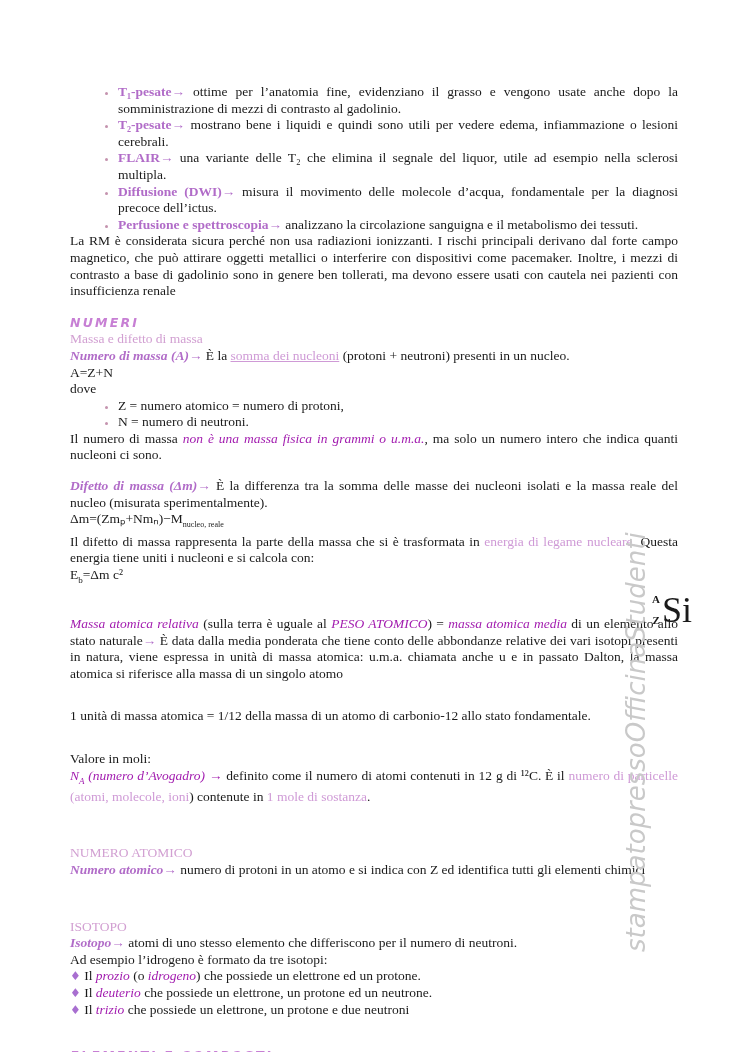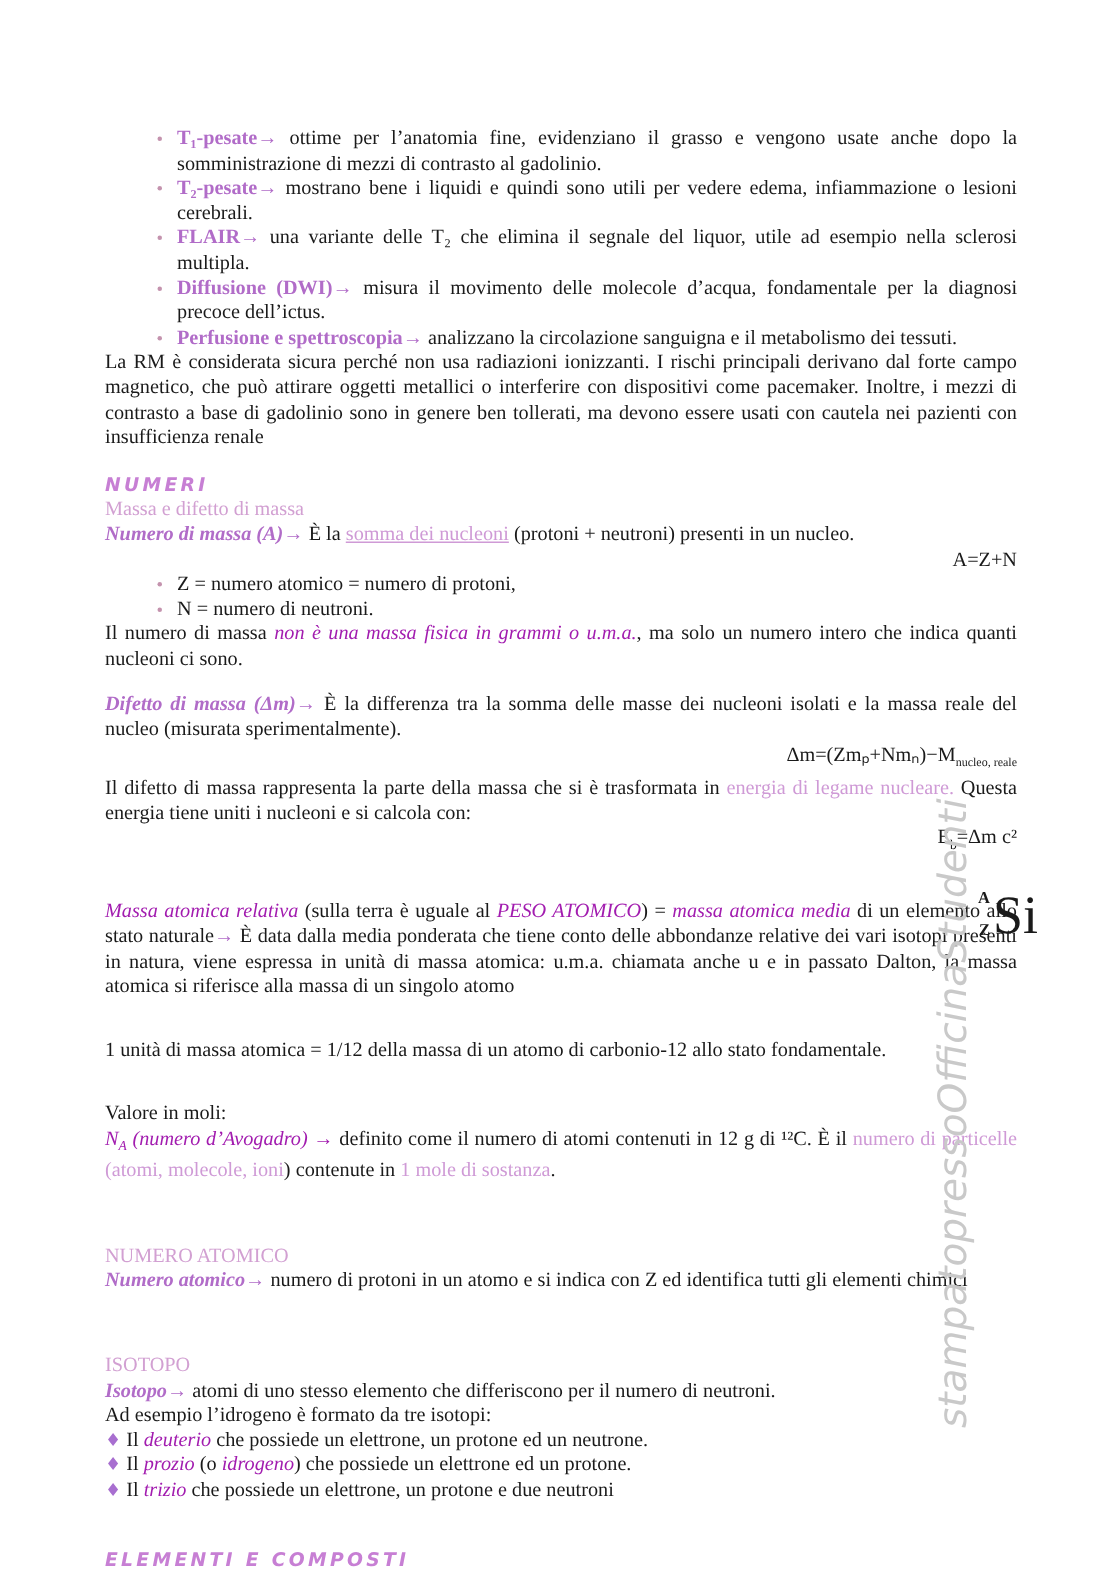--- a/index.html
+++ b/index.html
@@ -34,21 +34,21 @@
   .h-cursive{
     font-family:"DejaVu Sans", sans-serif;
     font-style:italic;
     font-size:12.5px;
     letter-spacing:2.2px;
     color:#c77fd4;
     font-weight:bold;
   }
   .h-pink{color:#d2a0d2;}
   
-  .formula{text-align:right;}
+  .formula{text-align:left;}
   sub.small{font-size:9px;}
   sub.tiny{font-size:8px;}
   
   .iso-item{text-align:left;}
   .diamond{color:#a86fd0;font-family:"DejaVu Sans", sans-serif;font-size:12px;}
   
   .si-box{
     position:absolute;
     left:652px;top:591px;
     display:flex;flex-direction:row;align-items:center;
@@ -97,20 +97,21 @@
 
     <p class="just mt12">La RM è considerata sicura perché non usa radiazioni ionizzanti. I rischi principali derivano dal forte campo magnetico, che può attirare oggetti metallici o interferire con dispositivi come pacemaker. Inoltre, i mezzi di contrasto a base di gadolinio sono in genere ben tollerati, ma devono essere usati con cautela nei pazienti con insufficienza renale</p>
 
     <div class="h-cursive mt15">NUMERI</div>
     <div class="h-pink">Massa e difetto di massa</div>
 
     <p class="just"><span class="lbl-it">Numero di massa (A)→</span><span> È la </span><span class="pink-u">somma dei nucleoni</span><span> (protoni + neutroni) presenti in un nucleo.</span></p>
 
     <div class="formula">A=Z+N</div>
 
+    <p>dove</p>
 
     <ul class="dotlist">
       <li>Z = numero atomico = numero di protoni,</li>
       <li>N = numero di neutroni.</li>
     </ul>
 
     <p class="just"><span>Il numero di massa </span><span class="pink-it">non è una massa fisica in grammi o u.m.a.</span><span>, ma solo un numero intero che indica quanti nucleoni ci sono.</span></p>
 
     <p class="just mt14"><span class="lbl-it">Difetto di massa (Δm)→</span><span> È la differenza tra la somma delle masse dei nucleoni isolati e la massa reale del nucleo (misurata sperimentalmente).</span></p>
 
@@ -128,22 +129,22 @@
 
     <p class="just"><span class="pink-it">N</span><sub class="small pink-it">A</sub><span class="pink-it"> (numero d’Avogadro) →</span><span> definito come il numero di atomi contenuti in 12 g di ¹²C. È il </span><span class="pink">numero di particelle (atomi, molecole, ioni</span><span>) contenute in </span><span class="pink">1 mole di sostanza</span><span>.</span></p>
 
     <div class="h-pink mt24">NUMERO ATOMICO</div>
     <p class="just"><span class="lbl-it">Numero atomico→</span><span> numero di protoni in un atomo e si indica con Z ed identifica tutti gli elementi chimici</span></p>
 
     <div class="h-pink mt24">ISOTOPO</div>
     <p class="just"><span class="lbl-it">Isotopo→</span><span> atomi di uno stesso elemento che differiscono per il numero di neutroni.</span></p>
     <p>Ad esempio l’idrogeno è formato da tre isotopi:</p>
 
+    <div class="iso-item"><span class="diamond">♦</span><span> Il </span><span class="pink-it">prozio</span><span> (o </span><span class="pink-it">idrogeno</span><span>) che possiede un elettrone ed un protone.</span></div>
     <div class="iso-item"><span class="diamond">♦</span><span> Il </span><span class="pink-it">deuterio</span><span> che possiede un elettrone, un protone ed un neutrone.</span></div>
-    <div class="iso-item"><span class="diamond">♦</span><span> Il </span><span class="pink-it">prozio</span><span> (o </span><span class="pink-it">idrogeno</span><span>) che possiede un elettrone ed un protone.</span></div>
     <div class="iso-item"><span class="diamond">♦</span><span> Il </span><span class="pink-it">trizio</span><span> che possiede un elettrone, un protone e due neutroni</span></div>
 
     <div class="h-cursive mt30">ELEMENTI E COMPOSTI</div>
 
   </div>
 
   <div class="si-box">
     <div class="si-az">
       <span>A</span>
       <span>Z</span>

